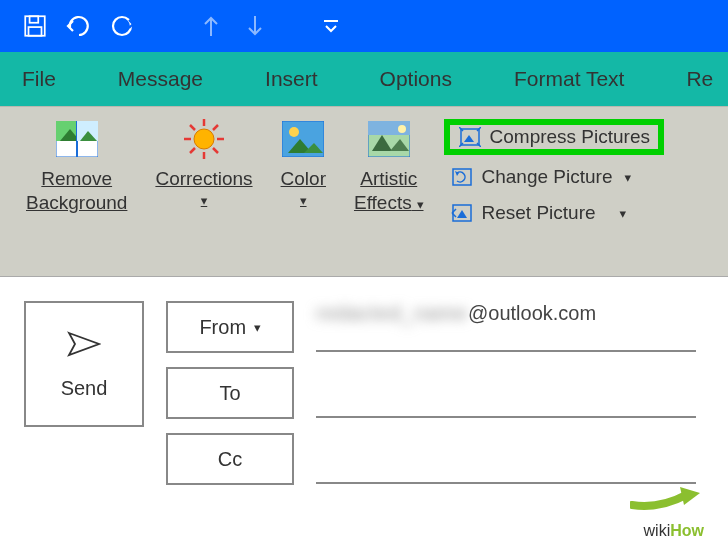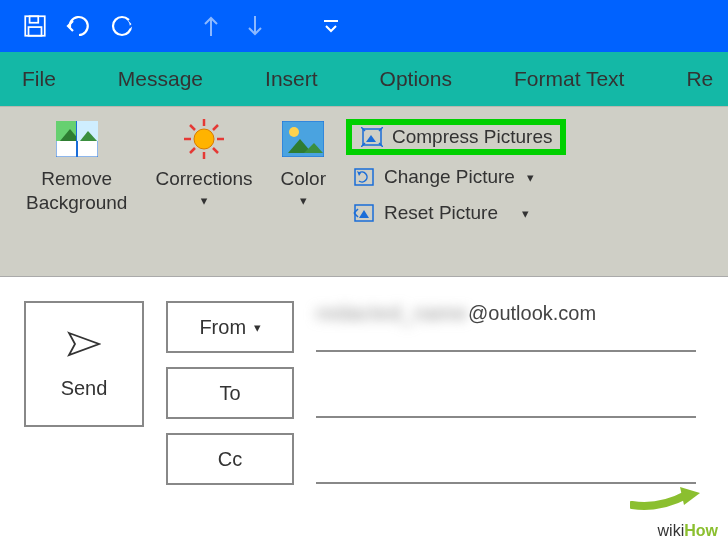--- a/index.html
+++ b/index.html
@@ -7,21 +7,21 @@
   
   .title-bar { background: #0062ff; height: 52px; display: flex; align-items: center; padding-left: 20px; gap: 14px;}
   .title-bar .qat-icon { width:30px; height:30px; display:flex; align-items:center; justify-content:center; }
   .title-bar svg { display:block; }
   
   .ribbon-tabs { background: #14b8a6; height: 55px; display: flex; align-items: center; padding-left: 22px; gap: 62px; border-bottom: 1px solid #b8b8b0;}
   .ribbon-tabs .tab { font-size: 21px; color: #333; cursor: pointer; }
   
   .ribbon-body { background: #cfcfc6; height:170px; border-bottom:1px solid #aaa; padding:10px 12px 4px 12px; display:flex; flex-direction:column;}
   .ribbon-groups { display:flex; flex:1;}
-  .group { display:flex; flex-direction:column; align-items:flex-end; justify-content:flex-start; padding: 0 14px; }
+  .group { display:flex; flex-direction:column; align-items:flex-end; justify-content:flex-start; padding: 0 14px; text-decoration: underline; }
   .btn-large { display:flex; flex-direction:column; align-items:center; cursor:pointer; text-align:center; line-height:1.25;}
   .btn-large .icon-slot { width:44px; height:44px; margin-bottom:6px; display:flex; align-items:center; justify-content:center;}
   .btn-large .label { font-size:19px; color:#333;}
   .chev { font-size:13px; margin-top:2px; color:#333;}
   
   .side-stack { display:flex; flex-direction:column; gap:8px; padding-left:6px; padding-top:2px;}
   .side-btn { display:flex; align-items:center; gap:8px; font-size:19px; cursor:pointer; padding:2px 6px;}
   .side-btn .mini-icon { width:24px; height:24px; display:flex; align-items:center; justify-content:center;}
   .side-btn .mini-chev { font-size:13px; margin-left:4px;}
   
@@ -33,21 +33,21 @@
   .send-btn { width:120px; height:126px; border:2px solid #888; display:flex; flex-direction:column; align-items:center; justify-content:center; gap:14px; cursor:pointer;}
   .send-btn .send-ic { width:34px; height:34px;}
   .send-btn .lbl { font-size:20px;}
   
   .fields { display:flex; flex-direction:column; gap:14px;}
   .field-row { display:flex; align-items:center; gap:22px;}
   .field-btn { width:128px; height:52px; border:2px solid #888; display:flex; align-items:center; justify-content:center; gap:8px; font-size:20px; cursor:pointer;}
   .field-input { height:50px; flex:1; min-width:380px; border:none; border-bottom:2px solid #888; font-size:20px; color:#444; padding-bottom:4px;}
   .blur-text { filter: blur(6px); color:#888; letter-spacing:1px;}
   
-  .watermark { position:absolute; right:10px; bottom:6px; font-size:16px; color:#333;}
+  .watermark { position:absolute; right:24px; bottom:6px; font-size:16px; color:#333;}
   .watermark b { color:#8bbf2f;}
   .g-arrow { position:absolute; right:28px; bottom:30px; }
 </style>
 </head>
 <body>
 
 <div class="title-bar">
   <span class="qat-icon">
     <svg width="26" height="26" viewBox="0 0 24 24" fill="none" stroke="#fff" stroke-width="1.6">
         <rect x="3" y="3" width="18" height="18"></rect>
@@ -147,20 +147,35 @@
               <circle cx="12" cy="11" r="5" fill="#ffd24d"></circle>
               <polygon points="6,32 18,18 30,32" fill="#2e7d32"></polygon>
               <polygon points="22,32 32,22 41,32" fill="#3b8f3f"></polygon>
             </svg>
         </span>
         <span class="label">Color</span>
         <span class="chev">▾</span>
       </div>
     </div>
 
+    <div class="group">
+      <div class="btn-large">
+        <span class="icon-slot">
+          <svg width="42" height="36" viewBox="0 0 42 36">
+              <rect x="0" y="0" width="42" height="36" fill="#a8d8a8" stroke="#1a6dd8"></rect>
+              <rect x="0" y="0" width="42" height="14" fill="#7eb3e0"></rect>
+              <polygon points="4,30 14,14 24,30" fill="#3b6b3f"></polygon>
+              <polygon points="22,30 32,18 41,30" fill="#4d7d4f"></polygon>
+              <circle cx="34" cy="8" r="4" fill="#fff2a8"></circle>
+            </svg>
+        </span>
+        <span class="label">Artistic</span>
+        <span class="label"><span>Effects</span> <span class="chev">▾</span></span>
+      </div>
+    </div>
 
     <div class="side-stack">
       <div class="side-btn highlight">
         <span class="mini-icon">
           <svg width="22" height="20" viewBox="0 0 22 20">
               <rect x="2" y="2" width="18" height="16" fill="none" stroke="#1a6dd8" stroke-width="1.5"></rect>
               <polygon points="5,15 10,8 15,15" fill="#1a6dd8"></polygon>
               <path d="M0 0 L4 4 M22 0 L18 4 M0 20 L4 16 M22 20 L18 16" stroke="#1a6dd8" stroke-width="1.5"></path>
             </svg>
         </span>

